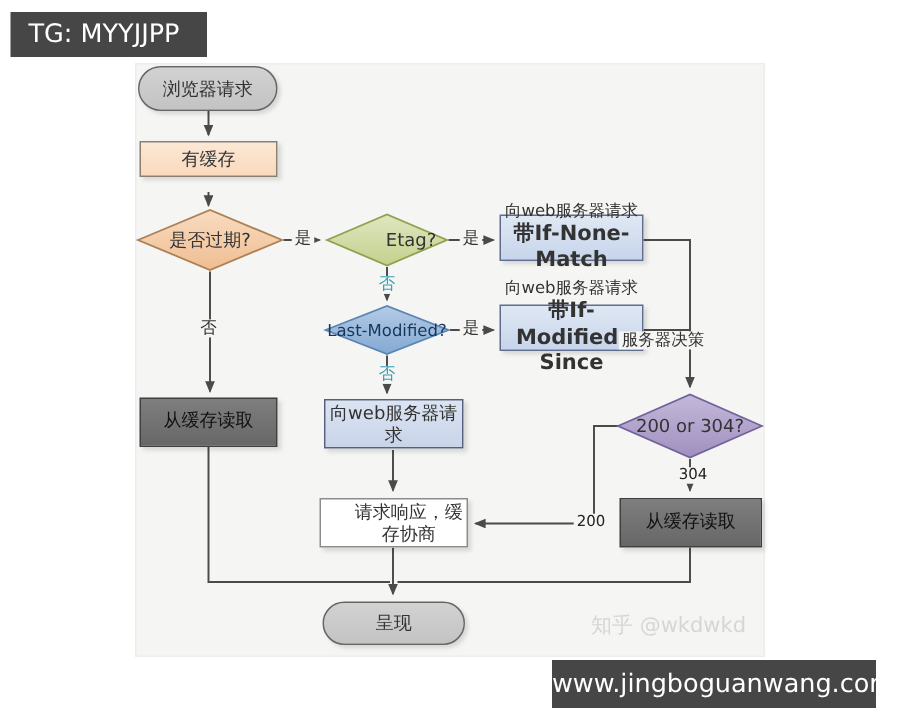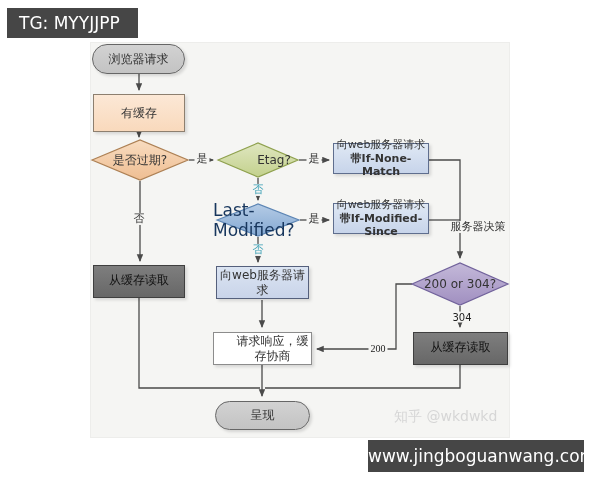--- a/index.html
+++ b/index.html
@@ -12,24 +12,24 @@
         box-sizing:border-box;font-size:12px;color:#333;text-align:center;line-height:1.25;}
   .shadow{box-shadow:2px 2px 3px rgba(0,0,0,0.13);}
   .pill{background:linear-gradient(180deg,#d2d2d2,#c3c3c3);border:1.4px solid #666;
         border-radius:15px;}
   .box-peach{background:linear-gradient(180deg,#fce8d6,#f9d9bc);border:1.2px solid #8d7f6f;}
   .box-blue{background:linear-gradient(180deg,#dfe8f4,#c7d4ea);border:1.2px solid #5f6e8e;}
   .box-lightblue{background:linear-gradient(180deg,#dbe4f2,#c9d4e9);border:1.2px solid #55607c;}
   .box-white{background:#ffffff;border:1.2px solid #8c8c8c;padding-left:20px;}
   .box-dark{background:linear-gradient(180deg,#7e7e7e,#676767);border:1.2px solid #3f3f3f;color:#111;font-family:Liberation Mono, monospace;}
   .two-line{flex-direction:column;font-size:11px;}
-  .two-line .l2{font-weight:bold;font-size:11px;}
+  .two-line .l2{font-weight:bold;font-size:14px;}
   .diamond-label{position:absolute;display:flex;align-items:center;justify-content:center;
                  font-size:12px;color:#333;pointer-events:none;}
-  .navy{color:#17365d;font-size:17px;}
+  .navy{color:#17365d;font-size:11px;}
   .edge-label{position:absolute;transform:translate(-50%,-50%);background:#f5f5f3;
               font-size:11px;color:#333;padding:0 2px;line-height:1.1;white-space:nowrap;}
   .teal{color:#3a9fb4;}
   .code{font-size:10px;color:#222;}
   .watermark{position:absolute;left:394px;top:408px;font-size:14px;color:#d6d6d6;}
   .bar{position:absolute;background:#464646;color:#ffffff;}
   .bar.top{left:7px;top:8px;width:131px;height:30px;font-size:17px;line-height:30px;
            padding-left:12px;box-sizing:border-box;}
   .bar.bottom{left:368px;top:440px;width:216px;height:32px;font-size:17px;line-height:32px;
               text-align:center;}
@@ -86,21 +86,21 @@
     <polygon points="92,160 140,140 188,160 140,180" fill="url(#gradOrange)" stroke="#ad8054" stroke-width="1.2"></polygon>
     <polygon points="218,160 258,143 298,160 258,177" fill="url(#gradGreen)" stroke="#8fa14e" stroke-width="1.2"></polygon>
     <polygon points="217,220 258,204 299,220 258,236" fill="url(#gradBlue)" stroke="#5c85b4" stroke-width="1.2"></polygon>
     <polygon points="412,284 460,263 508,284 460,305" fill="url(#gradPurple)" stroke="#71629b" stroke-width="1.2"></polygon>
   </svg>
 
   <div class="node pill shadow" style="left:92px;top:44px;width:93px;height:30px;">
     <span>浏览器请求</span>
   </div>
 
-  <div class="node box-peach shadow" style="left:93px;top:94px;width:92px;height:38px;">
+  <div class="node box-peach shadow" style="left:93px;top:94px;width:92px;height:24px;">
     <span>有缓存</span>
   </div>
 
   <div class="diamond-label" style="left:92px;top:150px;width:96px;height:20px;">是否过期?</div>
 
   <div class="diamond-label" style="left:234px;top:150px;width:80px;height:20px;">Etag?</div>
 
   <div class="diamond-label navy" style="left:213px;top:210px;width:90px;height:20px;">Last-Modified?</div>
 
   <div class="node box-blue two-line shadow" style="left:333px;top:143px;width:96px;height:31px;">
@@ -134,22 +134,22 @@
   <div class="node pill shadow" style="left:215px;top:401px;width:95px;height:29px;">
     <span>呈现</span>
   </div>
 
   <div class="edge-label" style="left:202px;top:159px;">是</div>
   <div class="edge-label" style="left:314px;top:159px;">是</div>
   <div class="edge-label" style="left:314px;top:219px;">是</div>
   <div class="edge-label" style="left:139px;top:219px;">否</div>
   <div class="edge-label teal" style="left:258px;top:190px;">否</div>
   <div class="edge-label teal" style="left:258px;top:250px;">否</div>
-  <div class="edge-label" style="left:478px;top:227px;">服务器决策</div>
-  <div class="edge-label code" style="left:378px;top:348px;font-family:Liberation Serif, serif;">200</div>
+  <div class="edge-label" style="left:442px;top:227px;">服务器决策</div>
+  <div class="edge-label code" style="left:394px;top:348px;">200</div>
   <div class="edge-label code" style="left:462px;top:317px;">304</div>
 
   <div class="watermark">知乎 @wkdwkd</div>
 
   <div class="bar bottom">www.jingboguanwang.com</div>
 
   <div class="bar top">TG: MYYJJPP</div>
 
 </div>
 

